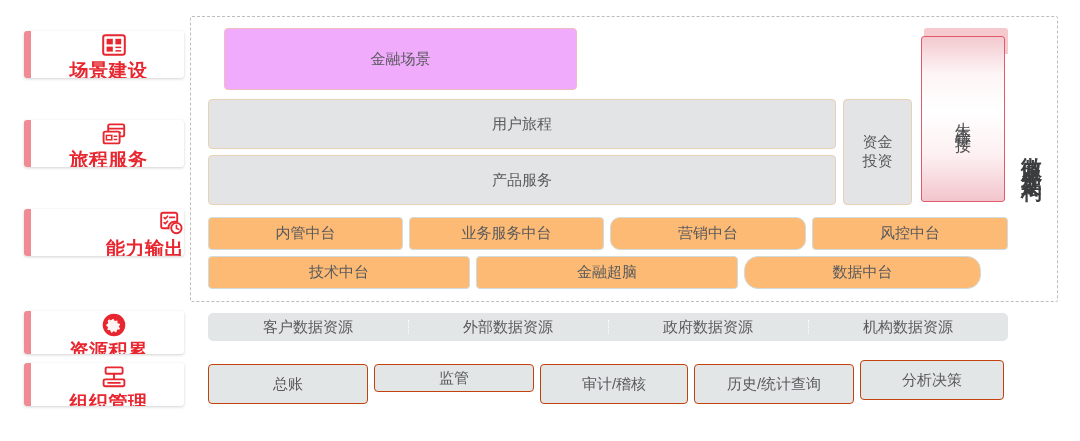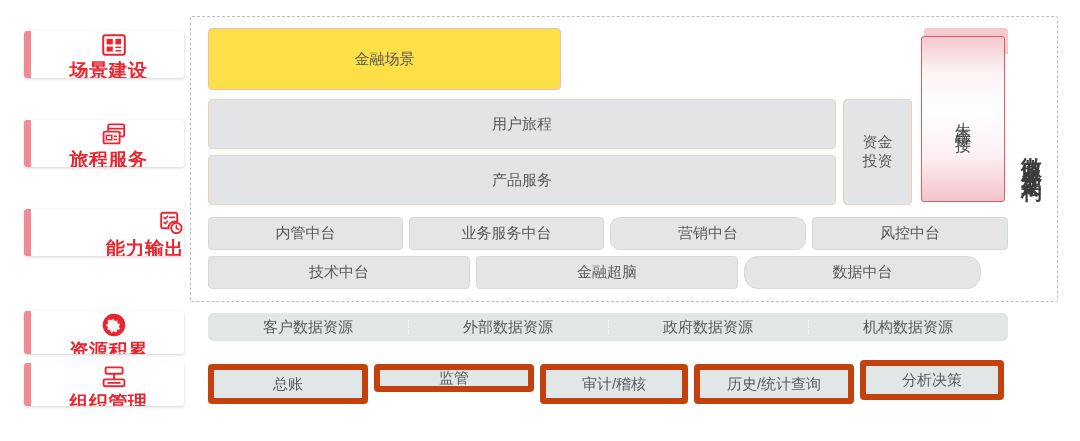--- a/index.html
+++ b/index.html
@@ -57,24 +57,24 @@
     position:absolute;
     box-sizing:border-box;
     display:flex;align-items:center;justify-content:center;
     background:#e4e5e7;
     color:#595a5c;
     font-size:15px;
     border-radius:4px;
     text-align:center;
     line-height:1.25;
   }
-  .cell.pink{border:1.3px solid #f0bcc2;background:#fde047;}
+  .cell.pink{border:1.3px solid #f0bcc2;background:#f0abfc;margin-left:16px;}
   .cell.tan {border:1.3px solid #e8d2b6;background:#e3e4e6;}
-  .cell.blue{border:1.3px solid #cfdbdd;background:#e5e5e5;}
-  .cell.plain{background:#e3e6e7;border:6px solid #c2410c;}
+  .cell.blue{border:1.3px solid #cfdbdd;background:#fdba74;}
+  .cell.plain{background:#e3e6e7;border:1px solid #c2410c;}
 
   
   #ecobox{
     position:absolute;
     box-sizing:border-box;
     border:1.3px solid #e05b6a;
     border-radius:3px;
     background:linear-gradient(180deg,#f3c9cf 0%,#fdf4f5 22%,#ffffff 45%,#fdf0f2 72%,#f2c5cc 100%);
     display:flex;align-items:center;justify-content:center;
   }

